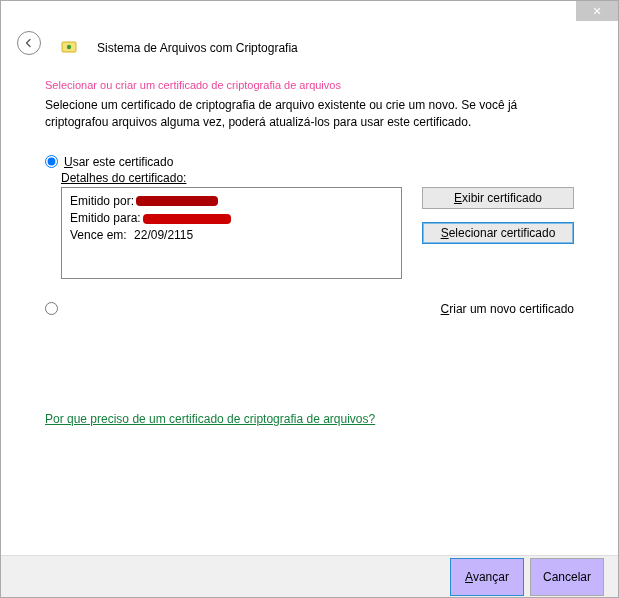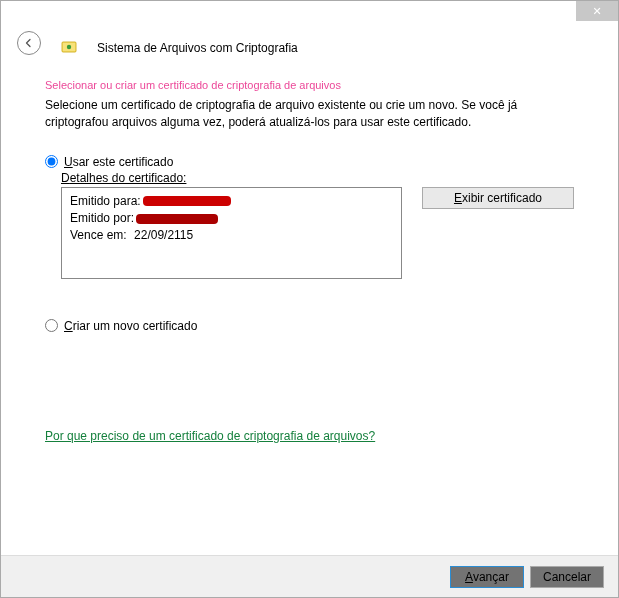--- a/index.html
+++ b/index.html
@@ -139,21 +139,22 @@
     padding: 0 10px;
     cursor: default;
   }
   .win-btn.focused {
     border: 1px solid #2a8dd4;
     outline: 1px solid #7cbbe6;
     outline-offset: -2px;
   }
   .u { text-decoration: underline; }
   .second-radio {
-    margin-top: 40px;
+    margin-top: 23px;
+    justify-content: space-between;
   }
   .help-link {
     margin-top: 94px;
     color: #15803d;
     font-size: 12px;
     text-decoration: underline;
     display: inline-block;
     cursor: pointer;
   }
   .footer {
@@ -165,22 +166,22 @@
     background: #f0f0f0;
     border-top: 1px solid #ddd;
     display: flex;
     justify-content: flex-end;
     align-items: center;
     gap: 6px;
     padding-right: 14px;
   }
   .footer .win-btn {
     min-width: 74px;
-    height: 22px;
-    background: #737373;
+    height: 38px;
+    background: #c4b5fd;
   }
   .footer .win-btn.primary {
     border: 1px solid #2a8dd4;
   }
 </style>
 </head>
 <body>
 
 <div class="window">
 
@@ -212,34 +213,35 @@
     <div class="radio-row">
       <input type="radio" name="certopt" checked="" style="">
       <label><span class="u">U</span><span>sar este certificado</span></label>
     </div>
 
     <div class="details-label"><span class="u">D</span><span>etalhes do certificado:</span></div>
 
     <div class="cert-area">
       <div class="cert-box">
         <div class="cert-line">
+          <span>Emitido por:</span>
+          <span class="redact b"></span>
+        </div>
+        <div class="cert-line">
           <span>Emitido para:</span>
           <span class="redact a"></span>
-        </div>
-        <div class="cert-line">
-          <span>Emitido por:</span>
-          <span class="redact b"></span>
         </div>
         <div class="cert-line">
           <span>Vence em:</span>&nbsp;
           <span>22/09/2115</span>
         </div>
       </div>
       <div class="cert-buttons">
         <button class="win-btn"><span class="u">E</span><span>xibir certificado</span></button>
+        <button class="win-btn focused"><span class="u">S</span><span>elecionar certificado</span></button>
       </div>
     </div>
 
     <div class="radio-row second-radio">
       <input type="radio" name="certopt" style="">
       <label><span class="u">C</span><span>riar um novo certificado</span></label>
     </div>
 
     <a class="help-link">Por que preciso de um certificado de criptografia de arquivos?</a>
 

